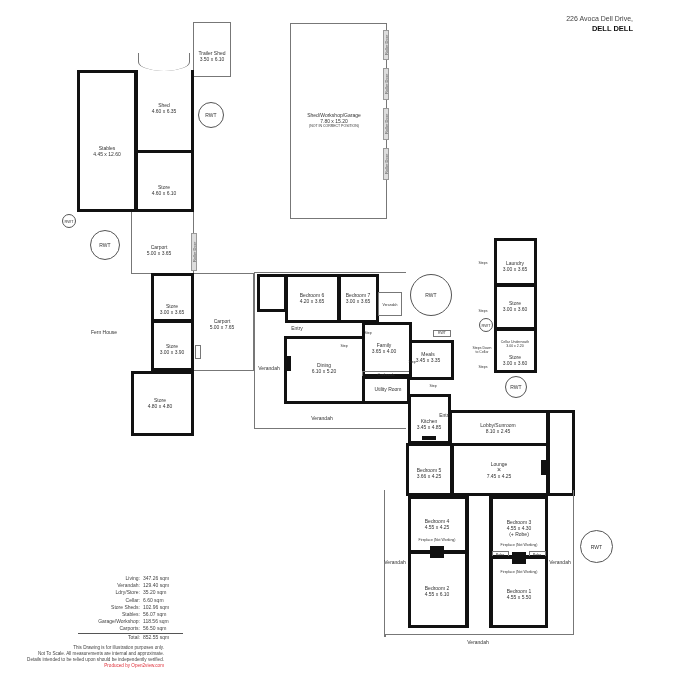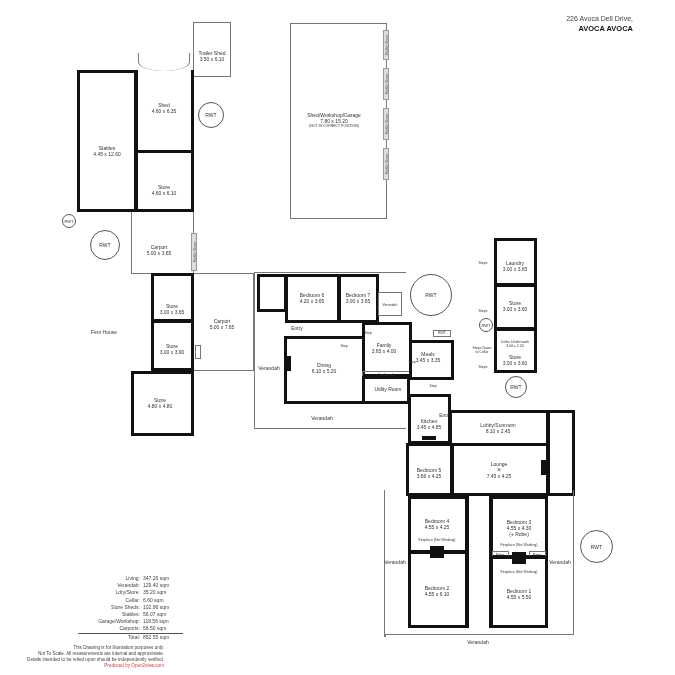--- a/index.html
+++ b/index.html
@@ -20,21 +20,21 @@
   .legend .k{width:62px;text-align:right;padding-right:3px;}
   .legend .v{width:40px;}
   .note{position:absolute;left:14px;top:645px;width:150px;text-align:right;font-size:4.6px;line-height:6px;color:#444;}
   .note .red{color:#e0303a;}
 </style>
 </head>
 <body>
 
 <div class="title">
   <div>226 Avoca Dell Drive,</div>
-  <div><b>AVOCA AVOCA</b></div>
+  <div><b>DELL DELL</b></div>
 </div>
 
 <div class="thin" style="left:193px;top:22px;width:38px;height:55px;"></div>
 <div class="lbl" style="left:212px;top:56px;">
   <span>Trailer Shed</span>
     <span>3.50 x 6.10</span>
 </div>
 
 <div class="room" style="left:135px;top:70px;width:59px;height:83px;border-top:none;"></div>
 <div class="lbl" style="left:164px;top:108px;">

